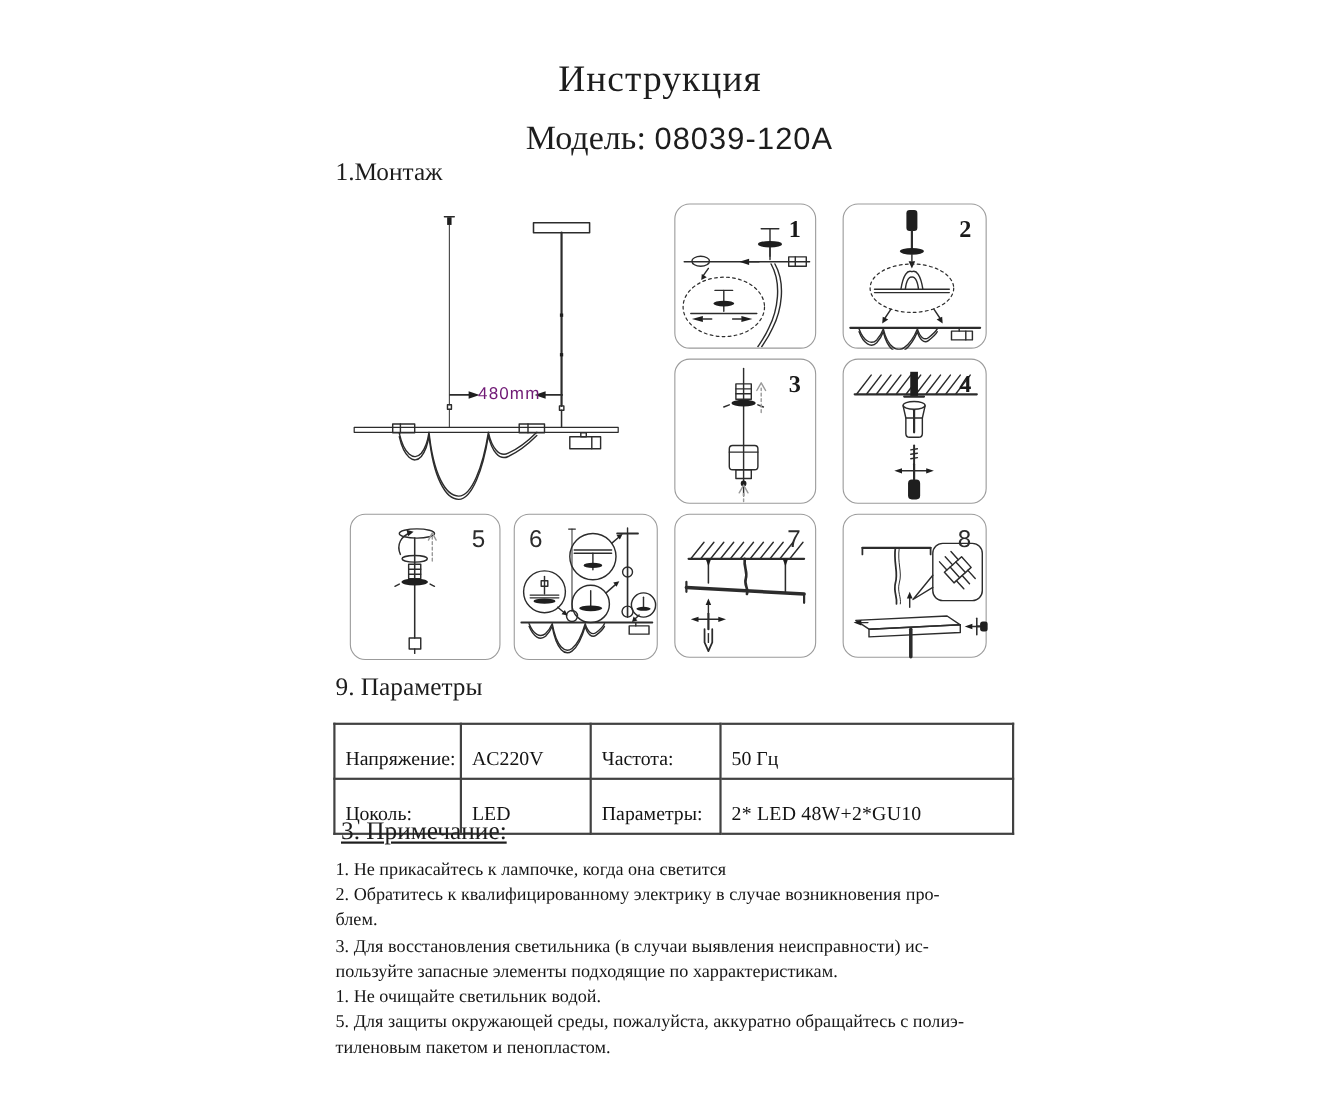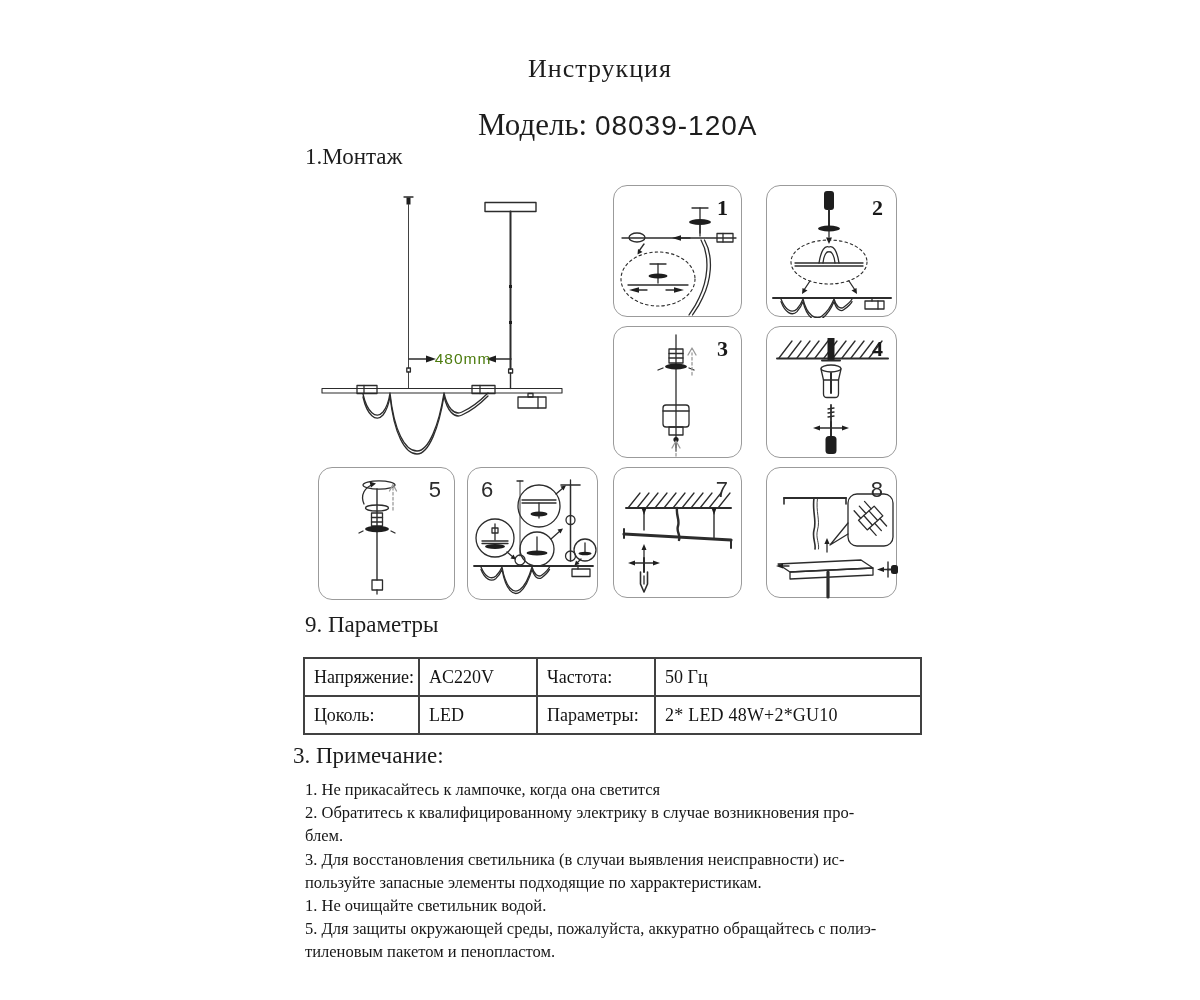--- a/index.html
+++ b/index.html
@@ -1,35 +1,35 @@
 <!DOCTYPE html>
 <html><head>
 <meta charset="utf-8">
 <style>
   html,body{margin:0;padding:0;background:#ffffff;}
   .page{position:relative;width:1200px;height:1000px;background:#fff;overflow:hidden;
         font-family:"Liberation Serif",serif;color:#1d1d1d;}
   .abs{position:absolute;}
-  .title{top:54px;left:0;width:1200px;text-align:center;font-size:26px;letter-spacing:1px;}
+  .title{top:54px;left:0;width:1200px;text-align:center;font-size:34px;letter-spacing:1px;}
   .model{top:107px;left:478px;font-size:31px;white-space:nowrap;}
   .model .mnum{font-family:"Liberation Sans",sans-serif;font-size:28px;letter-spacing:1px;}
   .h2{font-size:23px;}
   .hmontage{left:305px;top:144px;}
   .hparams{left:305px;top:612px;}
-  .hnotes{left:293px;top:743px;}
+  .hnotes{left:310px;top:743px;text-decoration:underline;}
   .dim{left:431px;top:350px;width:64px;text-align:center;font-family:"Liberation Sans",sans-serif;
-       font-size:15.5px;letter-spacing:1px;color:#4d7c0f;}
+       font-size:15.5px;letter-spacing:1px;color:#701a75;}
   .panel{position:absolute;background:#fff;border:1.6px solid #9b9b9b;border-radius:14px;box-sizing:border-box;}
   .panel .num{position:absolute;top:9px;right:13px;}
   .panel .num.nleft{left:13px;right:auto;}
   .num-serif{font-family:"Liberation Serif",serif;font-weight:700;font-size:22px;color:#191919;}
   .num-sans{font-family:"Liberation Sans",sans-serif;font-weight:400;font-size:22px;color:#2c2c2c;}
   table.params{position:absolute;left:303px;top:657px;border-collapse:collapse;table-layout:fixed;}
   table.params td{border:2px solid #414141;height:36px;vertical-align:middle;
-      font-family:"Liberation Serif",serif;font-size:18px;color:#141414;padding:0 4px 0 9px;overflow:hidden;}
+      font-family:"Liberation Serif",serif;font-size:18px;color:#141414;padding:12px 4px 0 9px;overflow:hidden;}
   td.vcell{padding-left:13px;}
   .sansv{font-family:"Liberation Sans",sans-serif;font-size:17px;margin-left:20px;}
   .sanssm{font-family:"Liberation Sans",sans-serif;font-size:13.5px;color:#3a3a3a;letter-spacing:0.2px;}
   .notes{left:305px;top:778px;width:610px;}
   .notes div{font-size:16.5px;line-height:23.2px;white-space:nowrap;color:#161616;}
   
   svg.draw{position:absolute;left:0;top:0;}
   svg.draw line, svg.draw path, svg.draw rect, svg.draw ellipse, svg.draw circle, svg.draw polyline{
       stroke:#2c2c2c;fill:none;stroke-width:1.3;stroke-linecap:round;stroke-linejoin:round;}
   svg.draw .fl{fill:#1e1e1e;stroke:none;}

